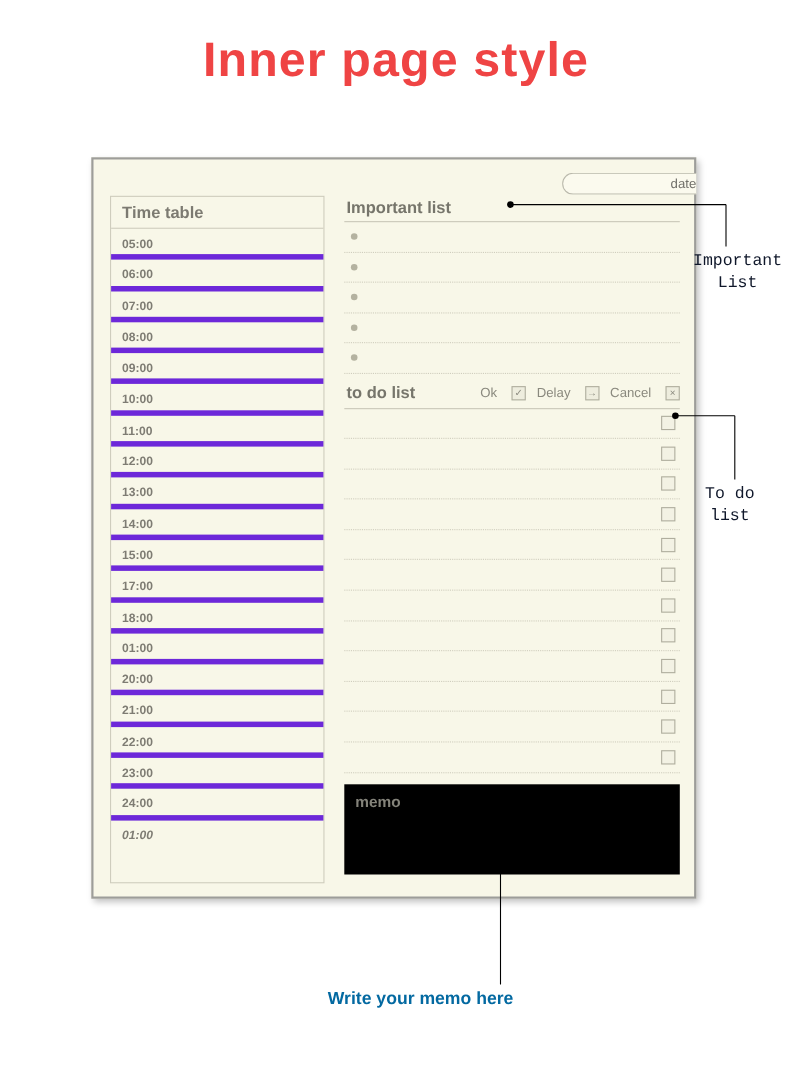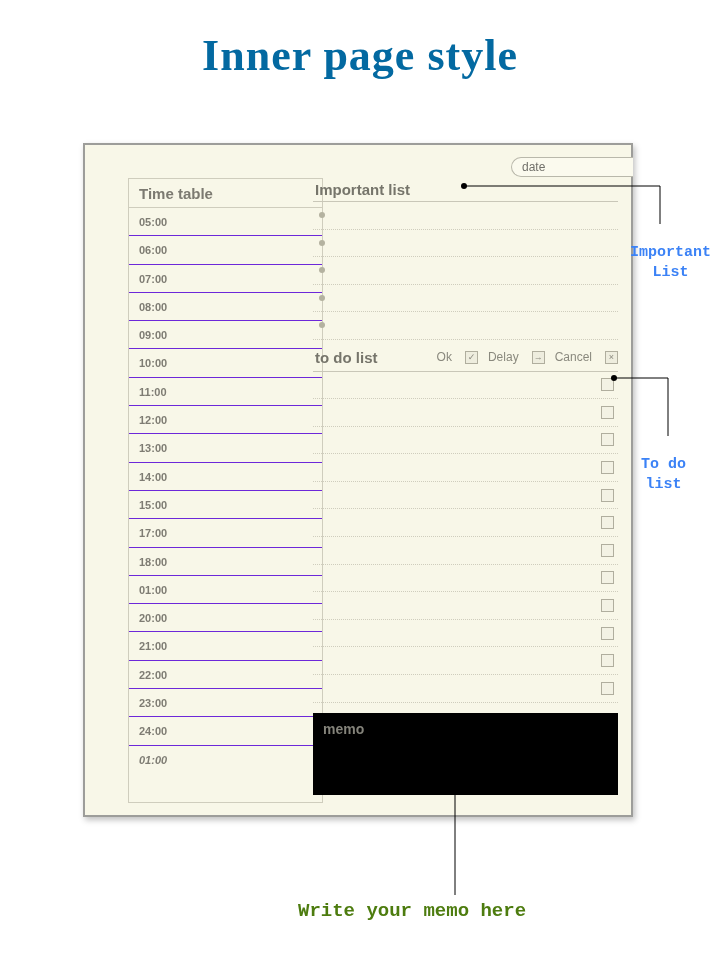--- a/index.html
+++ b/index.html
@@ -9,25 +9,25 @@
     background: #ffffff;
     font-family: Arial, Helvetica, sans-serif;
     position: relative;
     overflow: hidden;
   }
   .title {
     position: absolute;
     left: 0; right: 0;
     top: 30px;
     text-align: center;
-    font-family: Liberation Serif, serif;
+    font-family: Liberation Sans, sans-serif;
     font-weight: bold;
     font-size: 44px;
     letter-spacing: 1px;
-    color: #0369a1;
+    color: #ef4444;
   }
 
   
   .sheet {
     position: absolute;
     left: 83px;
     top: 143px;
     width: 550px;
     height: 674px;
     background: #f8f7e8;
@@ -43,44 +43,44 @@
     width: 122px;
     height: 20px;
     border: 1px solid #b9b8ab;
     border-right: none;
     border-radius: 12px 0 0 12px;
     background: #fbfaee;
     padding-left: 10px;
     font-size: 12px;
     color: #71706a;
     line-height: 18px;
+    text-align: right;
   }
 
   
   .timetable {
     position: absolute;
     left: 15px;
     top: 33px;
     width: 195px;
     height: 625px;
     border: 1px solid #cfcdbd;
-    margin-left: 28px;
   }
   .tt-header {
     height: 29px;
     border-bottom: 1px solid #cfcdbd;
     padding: 0 10px;
     font-weight: bold;
     color: #7c7a71;
     font-size: 15px;
     line-height: 29px;
   }
   .tt-row {
     height: 28.3px;
-    border-bottom: 1px solid #6d28d9;
+    border-bottom: 5px solid #6d28d9;
     padding: 0 10px;
     font-size: 11px;
     color: #7e7c73;
     font-weight: bold;
     line-height: 28px;
   }
   .tt-row:last-child { border-bottom: none; font-style: italic; }
 
   
   .rightcol {
@@ -158,34 +158,33 @@
     padding: 8px 10px;
     font-size: 14px;
     font-weight: bold;
     color: #84837a;
   }
 
   
   .callout-label {
     position: absolute;
     font-family: "Courier New", Courier, monospace;
-    font-weight: bold;
+    font-weight: normal;
     font-size: 15px;
-    color: #3b82f6;
+    color: #0f172a;
     text-align: center;
     line-height: 1.35;
     white-space: pre;
-    margin-top: 15px;
   }
   .bottom-callout {
     position: absolute;
-    font-family: Liberation Mono, monospace;
-    font-weight: bold;
-    font-size: 19px;
-    color: #4d7c0f;
+    font-family: Liberation Sans, sans-serif;
+    font-weight: bold;
+    font-size: 16px;
+    color: #0369a1;
   }
 
   svg.overlay {
     position: absolute;
     left: 0; top: 0;
     width: 720px; height: 969px;
     pointer-events: none;
   }
 </style>
 </head>

